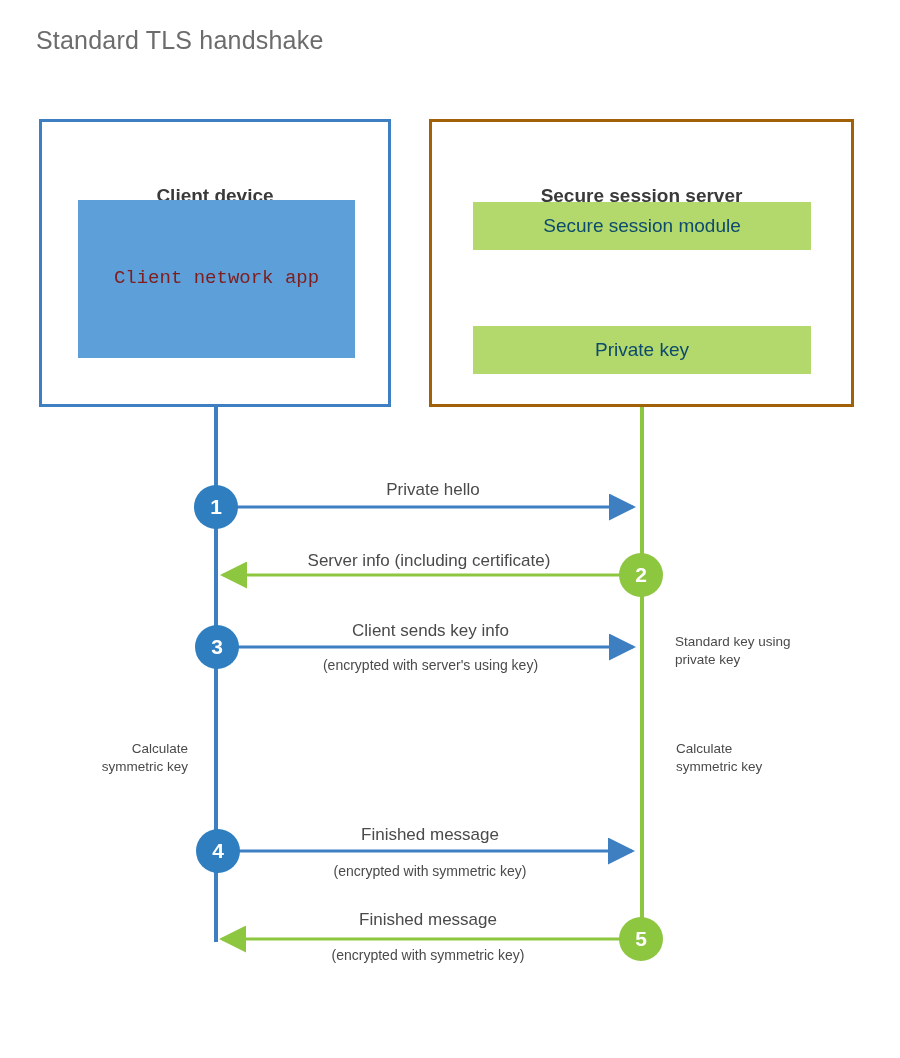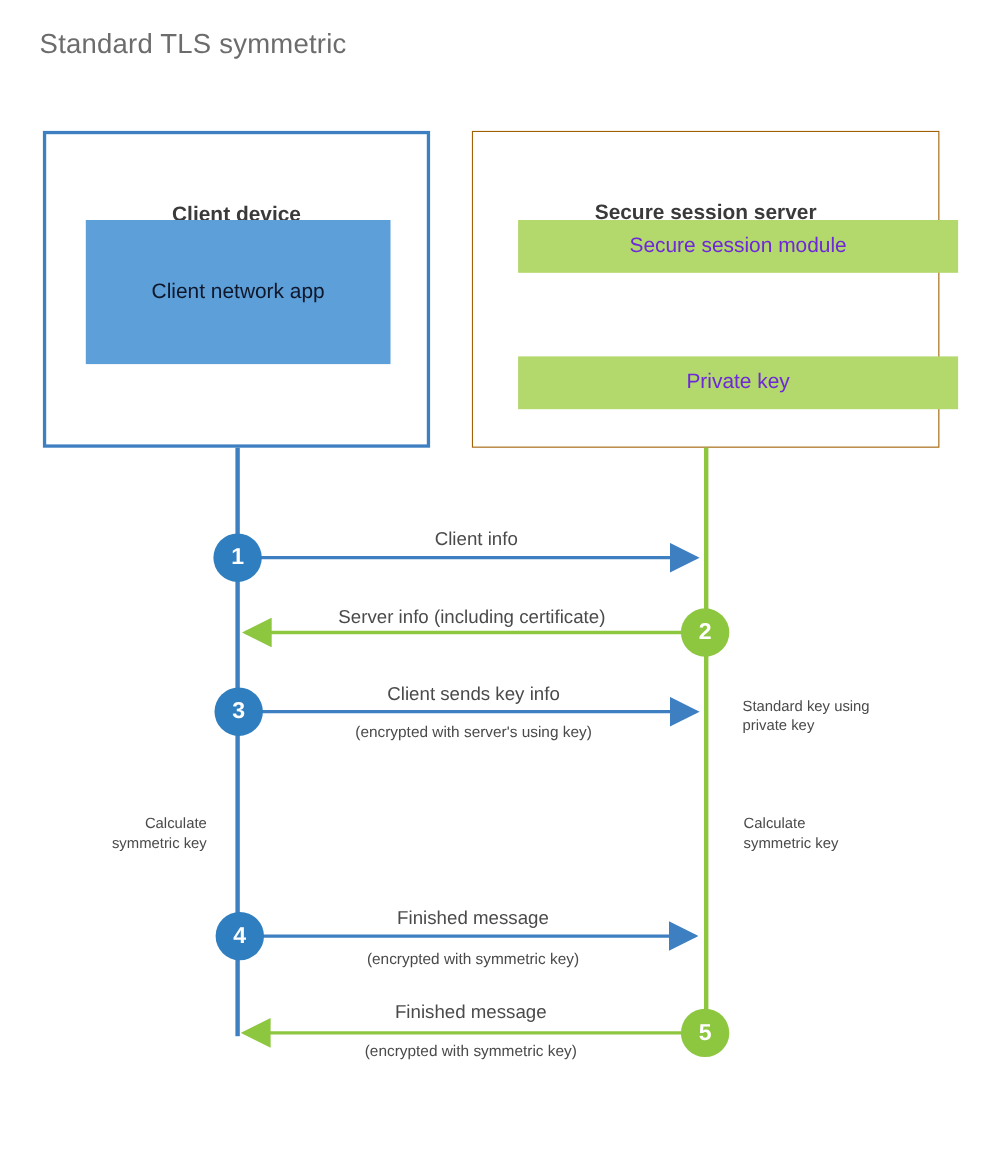--- a/index.html
+++ b/index.html
@@ -44,59 +44,60 @@
     top: 119px;
     width: 352px;
     height: 288px;
     border: 3px solid #3D7FC1;
   }
   .panel-server {
     left: 429px;
     top: 119px;
     width: 425px;
     height: 288px;
-    border: 1px solid #a16207;
+    border: 3px solid #a16207;
   }
   .panel-title {
     position: absolute;
     left: 0;
     right: 0;
     top: 27px;
     text-align: center;
     font-size: 19px;
     font-weight: bold;
     color: #3a3a3a;
     margin-top: 36px;
   }
 
   .client-app-box {
     position: absolute;
     left: 36px;
     top: 78px;
     width: 277px;
-    height: 131px;
+    height: 158px;
     background: #5C9FD9;
-    color: #0f172a;
+    color: #7f1d1d;
     font-size: 19px;
     display: flex;
     align-items: center;
     justify-content: center;
     text-align: center;
     line-height: 1.35;
     padding: 0 14px;
     box-sizing: border-box;
+    font-family: Liberation Mono, monospace;
   }
 
   .server-bar {
     position: absolute;
     left: 41px;
-    width: 400px;
+    width: 338px;
     height: 48px;
     background: #B3D86B;
-    color: #6d28d9;
+    color: #0c4a6e;
     font-size: 19px;
     display: flex;
     align-items: center;
     justify-content: center;
     text-align: center;
   }
   .server-bar.b0 { top: 80px; }
   .server-bar.b1 { top: 142px; }
   .server-bar.b2 { top: 204px; }
 
@@ -165,21 +166,21 @@
     line-height: 1.32;
   }
   .side-note.left { text-align: right; }
   .side-note.right { text-align: left; }
 </style>
 </head>
 <body>
 
 <div id="stage">
 
-  <div class="page-title">Standard TLS symmetric</div>
+  <div class="page-title">Standard TLS handshake</div>
 
   <div class="panel panel-client">
     <div class="panel-title">Client device</div>
     <div class="client-app-box">Client network app</div>
   </div>
 
   <div class="panel panel-server">
     <div class="panel-title">Secure session server</div>
     <div class="server-bar b0">Secure session module</div>
     <div class="server-bar b2">Private key</div>
@@ -203,21 +204,21 @@
     <line x1="632" y1="575" x2="223" y2="575" stroke="#8DC63F" stroke-width="3" marker-end="url(#arrow-green-left)"></line>
 
     <line x1="226" y1="647" x2="633" y2="647" stroke="#3D7FC1" stroke-width="3" marker-end="url(#arrow-blue-right)"></line>
 
     <line x1="228" y1="851" x2="632" y2="851" stroke="#3D7FC1" stroke-width="3" marker-end="url(#arrow-blue-right)"></line>
 
     <line x1="628" y1="939" x2="222" y2="939" stroke="#8DC63F" stroke-width="3" marker-end="url(#arrow-green-left)"></line>
   </svg>
 
   <div class="step-circle blue" style="left:194px; top:485px;">1</div>
-  <div class="msg-label" style="left:228px; top:480px; width:410px;">Client info</div>
+  <div class="msg-label" style="left:228px; top:480px; width:410px;">Private hello</div>
 
   <div class="step-circle green" style="left:619px; top:553px;">2</div>
   <div class="msg-label" style="left:224px; top:551px; width:410px;">Server info (including certificate)</div>
 
   <div class="step-circle blue" style="left:195px; top:625px;">3</div>
   <div class="msg-label" style="left:228px; top:621px; width:405px;">Client sends key info</div>
   <div class="msg-sub" style="left:228px; top:657px; width:405px;">(encrypted with server's using key)</div>
   <div class="side-note right" style="left:675px; top:633px; width:185px;">
     <div>Standard key using</div>
     <div>private key</div>

